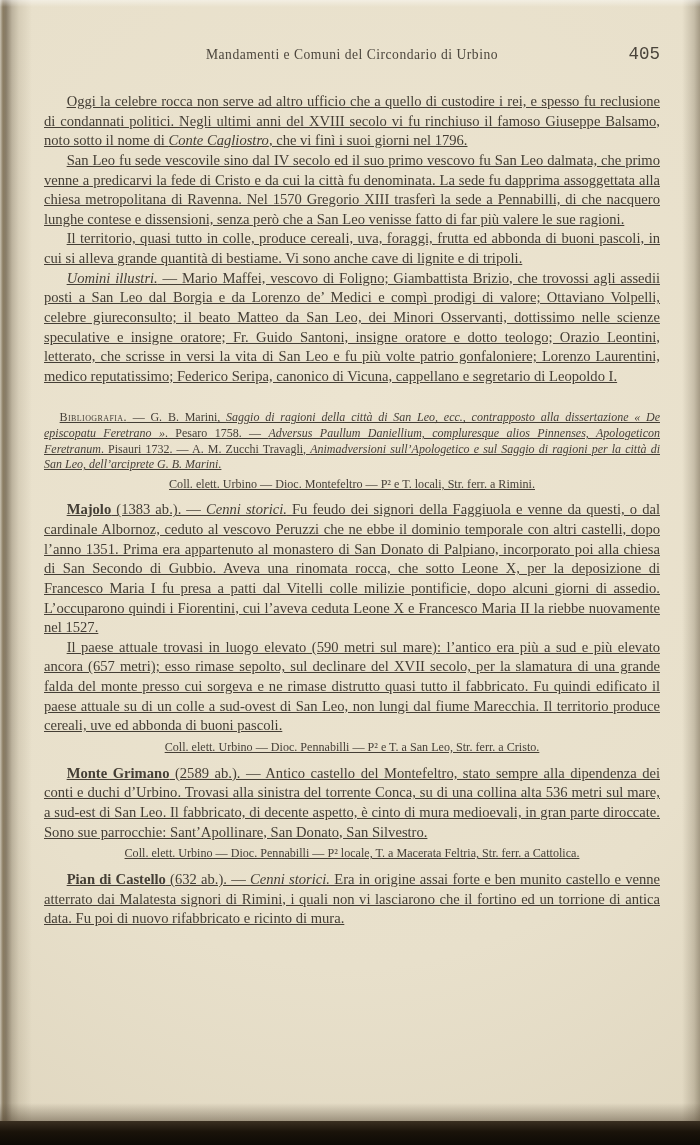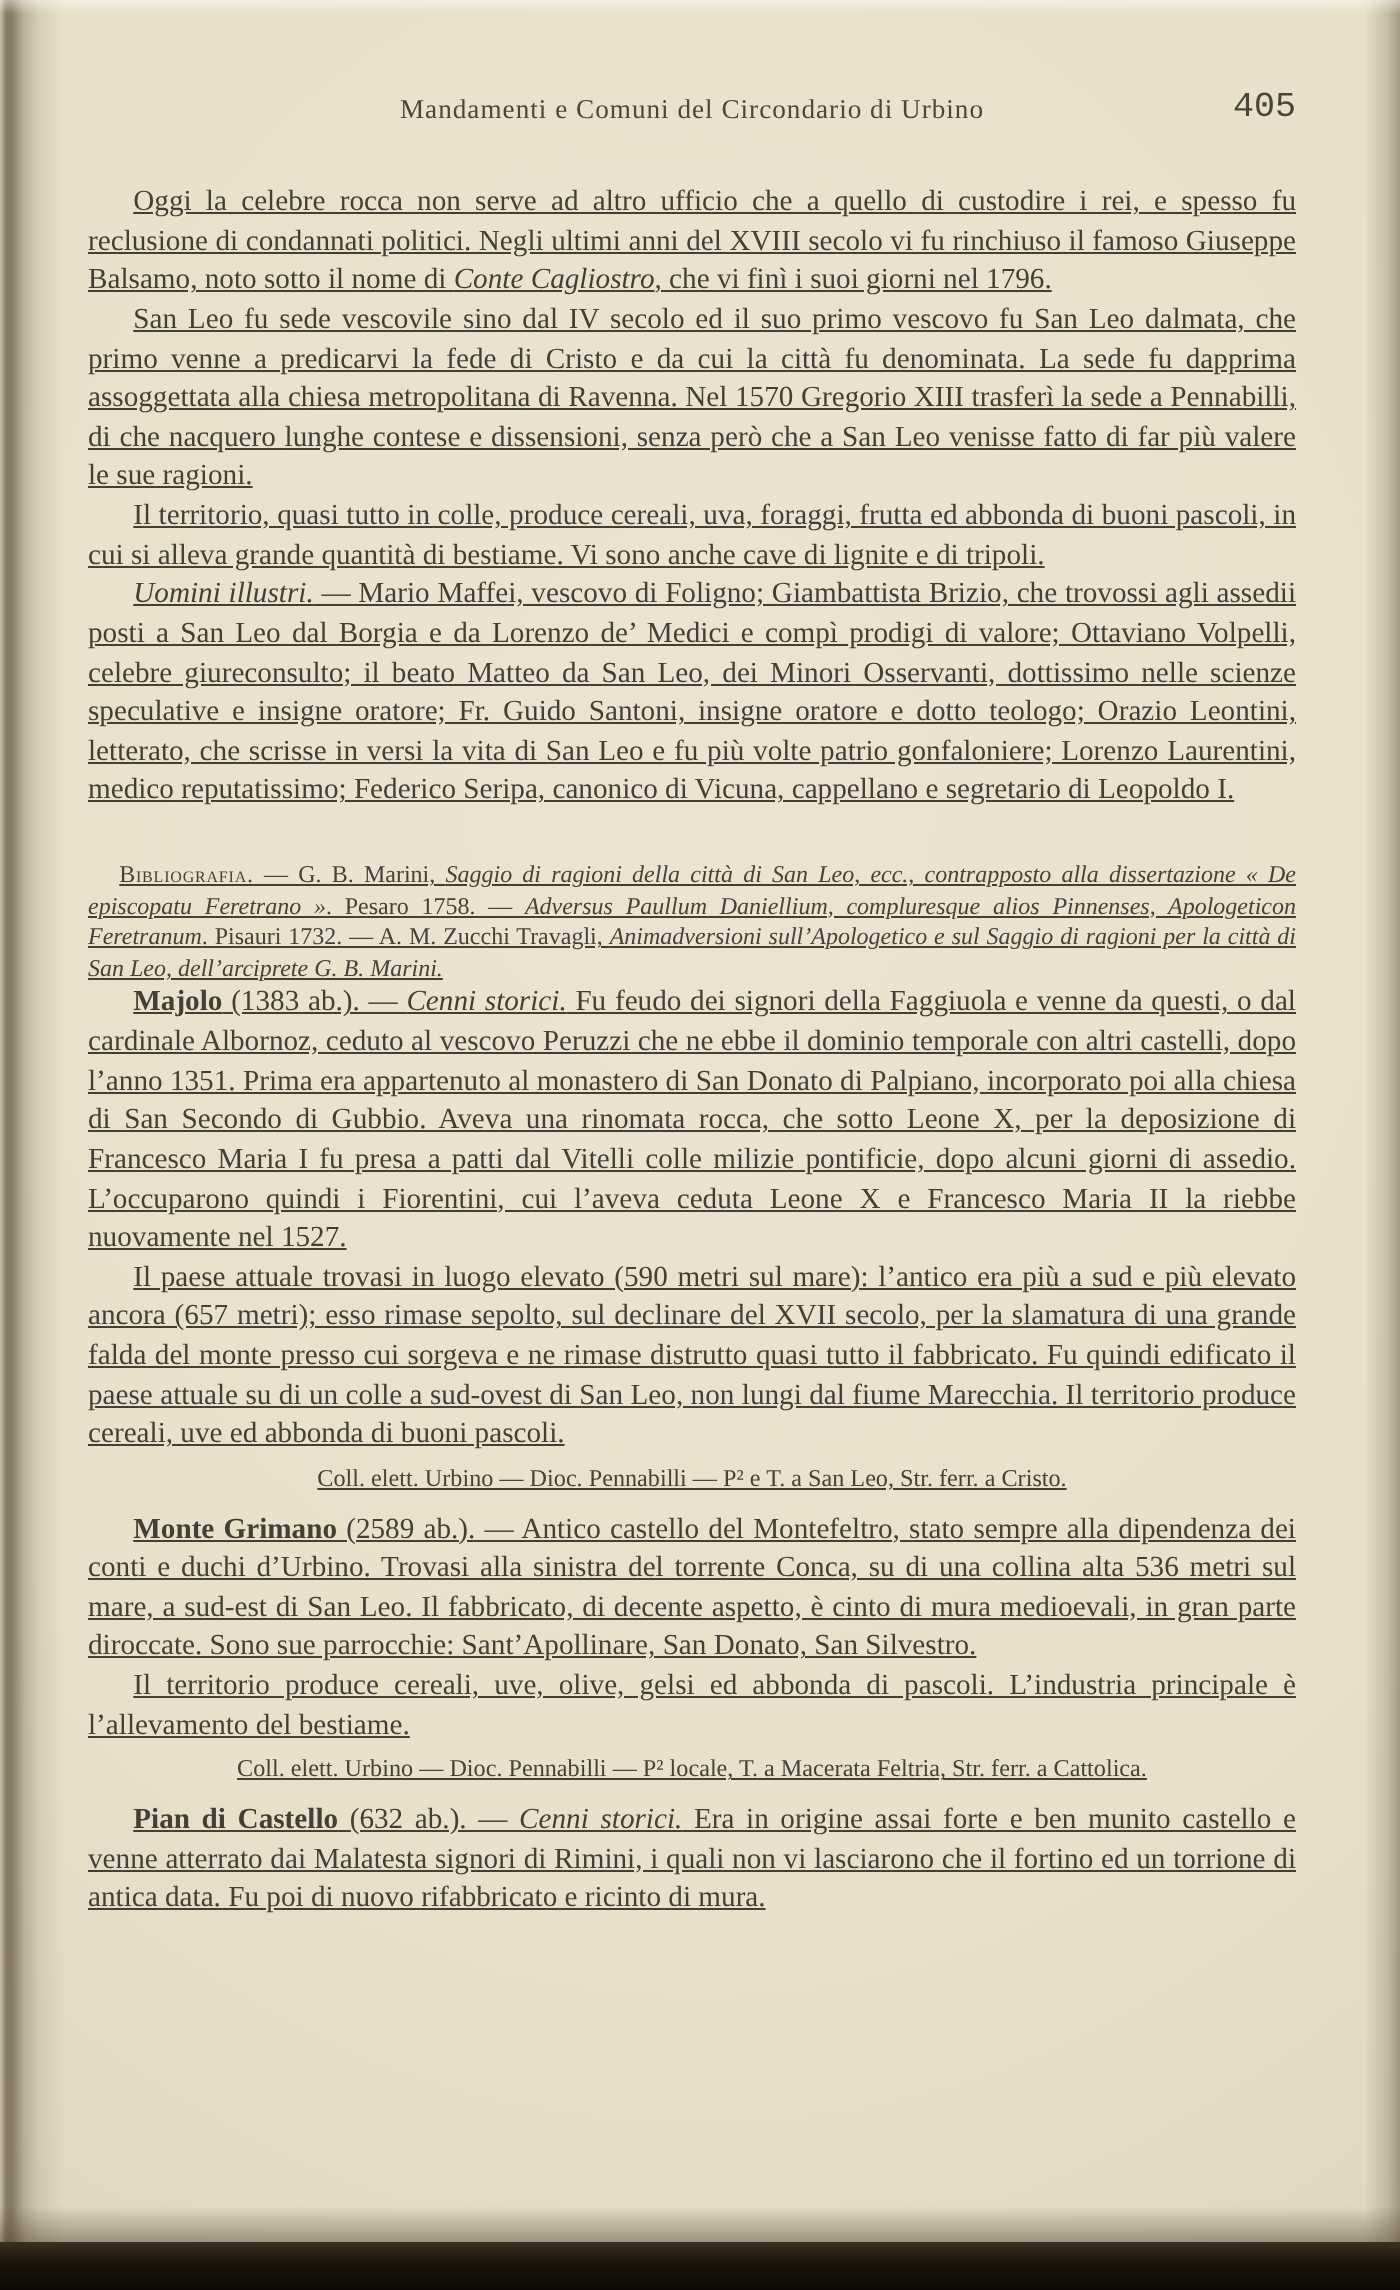--- a/index.html
+++ b/index.html
@@ -19,21 +19,21 @@
       rgba(95,82,60,.32) 12px, rgba(120,106,80,.16) 19px, rgba(0,0,0,0) 32px);}
   .edge-right{position:absolute;right:0;top:0;bottom:0;width:18px;pointer-events:none;
     background:linear-gradient(270deg, rgba(108,96,74,.55) 0px, rgba(110,98,76,.28) 6px, rgba(0,0,0,0) 18px);}
   .edge-top{position:absolute;left:0;right:0;top:0;height:7px;pointer-events:none;
     background:linear-gradient(180deg, rgba(255,255,255,.45), rgba(255,255,255,0));}
   .bottom-shadow{position:absolute;left:0;right:0;bottom:24px;height:18px;pointer-events:none;
     background:linear-gradient(180deg, rgba(0,0,0,0), rgba(74,60,42,.45));}
   .bottom-bar{position:absolute;left:0;right:0;bottom:0;height:24px;
     background:linear-gradient(180deg, #3a2f21 0%, #1a130a 45%, #0d0a05 100%);}
   
-  .content{position:absolute;left:44px;right:52px;top:0;}
+  .content{position:absolute;left:44px;right:40px;top:0;}
   .running-header{position:relative;margin-top:47px;height:22px;}
   .running-title{
     display:block;text-align:center;font-size:13.6px;letter-spacing:.5px;color:#4c463d;
   }
   .page-number{position:absolute;right:0;top:-3px;font-size:17.5px;color:#4a443b;font-family:Liberation Mono, monospace;}
   .body-text{margin-top:23px;text-decoration:underline;}
   .blk{margin:0;}
   .para{text-align:justify;text-indent:1.55em;font-size:14.6px;line-height:1.345;
     hyphens:auto;-webkit-hyphens:auto;}
   .biblio{font-size:12px;line-height:1.3;text-align:justify;text-indent:1.3em;margin-top:24px;color:#474139;}
@@ -53,25 +53,25 @@
       <span class="page-number">405</span>
     </div>
 
     <div class="body-text">
 
     <p class="blk para"><span>Oggi la celebre rocca non serve ad altro ufficio che a quello di custodire i rei, e spesso fu reclusione di condannati politici. Negli ultimi anni del XVIII secolo vi fu rinchiuso il famoso Giuseppe Balsamo, noto sotto il nome di </span><span class="italic">Conte Cagliostro</span><span>, che vi finì i suoi giorni nel 1796.</span></p>
         <p class="blk para"><span>San Leo fu sede vescovile sino dal IV secolo ed il suo primo vescovo fu San Leo dalmata, che primo venne a predicarvi la fede di Cristo e da cui la città fu denominata. La sede fu dapprima assoggettata alla chiesa metropolitana di Ravenna. Nel 1570 Gregorio XIII trasferì la sede a Pennabilli, di che nacquero lunghe contese e dissensioni, senza però che a San Leo venisse fatto di far più valere le sue ragioni.</span></p>
         <p class="blk para"><span>Il territorio, quasi tutto in colle, produce cereali, uva, foraggi, frutta ed abbonda di buoni pascoli, in cui si alleva grande quantità di bestiame. Vi sono anche cave di lignite e di tripoli.</span></p>
         <p class="blk para"><span class="italic">Uomini illustri.</span><span> — Mario Maffei, vescovo di Foligno; Giambattista Brizio, che trovossi agli assedii posti a San Leo dal Borgia e da Lorenzo de’ Medici e compì prodigi di valore; Ottaviano Volpelli, celebre giureconsulto; il beato Matteo da San Leo, dei Minori Osservanti, dottissimo nelle scienze speculative e insigne oratore; Fr. Guido Santoni, insigne oratore e dotto teologo; Orazio Leontini, letterato, che scrisse in versi la vita di San Leo e fu più volte patrio gonfaloniere; Lorenzo Laurentini, medico reputatissimo; Federico Seripa, canonico di Vicuna, cappellano e segretario di Leopoldo I.</span></p>
         <p class="blk biblio"><span class="smallcaps">Bibliografia.</span><span> — G. B. Marini, </span><span class="italic">Saggio di ragioni della città di San Leo, ecc., contrapposto alla dissertazione « De episcopatu Feretrano »</span><span>. Pesaro 1758. — </span><span class="italic">Adversus Paullum Daniellium, compluresque alios Pinnenses, Apologeticon Feretranum</span><span>. Pisauri 1732. — A. M. Zucchi Travagli, </span><span class="italic">Animadversioni sull’Apologetico e sul Saggio di ragioni per la città di San Leo, dell’arciprete G. B. Marini.</span></p>
+        <p class="blk center-small"><span>Coll. elett. Urbino — Dioc. Montefeltro — P² e T. locali, Str. ferr. a Rimini.</span></p>
         <p class="blk para"><span class="bold">Majolo</span><span> (1383 ab.). — </span><span class="italic">Cenni storici.</span><span> Fu feudo dei signori della Faggiuola e venne da questi, o dal cardinale Albornoz, ceduto al vescovo Peruzzi che ne ebbe il dominio temporale con altri castelli, dopo l’anno 1351. Prima era appartenuto al monastero di San Donato di Palpiano, incorporato poi alla chiesa di San Secondo di Gubbio. Aveva una rinomata rocca, che sotto Leone X, per la deposizione di Francesco Maria I fu presa a patti dal Vitelli colle milizie pontificie, dopo alcuni giorni di assedio. L’occuparono quindi i Fiorentini, cui l’aveva ceduta Leone X e Francesco Maria II la riebbe nuovamente nel 1527.</span></p>
         <p class="blk para"><span>Il paese attuale trovasi in luogo elevato (590 metri sul mare): l’antico era più a sud e più elevato ancora (657 metri); esso rimase sepolto, sul declinare del XVII secolo, per la slamatura di una grande falda del monte presso cui sorgeva e ne rimase distrutto quasi tutto il fabbricato. Fu quindi edificato il paese attuale su di un colle a sud-ovest di San Leo, non lungi dal fiume Marecchia. Il territorio produce cereali, uve ed abbonda di buoni pascoli.</span></p>
         <p class="blk center-small"><span>Coll. elett. Urbino — Dioc. Pennabilli — P² e T. a San Leo, Str. ferr. a Cristo.</span></p>
         <p class="blk para"><span class="bold">Monte Grimano</span><span> (2589 ab.). — Antico castello del Montefeltro, stato sempre alla dipendenza dei conti e duchi d’Urbino. Trovasi alla sinistra del torrente Conca, su di una collina alta 536 metri sul mare, a sud-est di San Leo. Il fabbricato, di decente aspetto, è cinto di mura medioevali, in gran parte diroccate. Sono sue parrocchie: Sant’Apollinare, San Donato, San Silvestro.</span></p>
-        <p class="blk para"><span>Il territorio produce cereali, uve, olive, gelsi ed abbonda di pascoli. L’industria principale è l’allevamento del bestiame.</span></p>
         <p class="blk center-small"><span>Coll. elett. Urbino — Dioc. Pennabilli — P² locale, T. a Macerata Feltria, Str. ferr. a Cattolica.</span></p>
         <p class="blk para"><span class="bold">Pian di Castello</span><span> (632 ab.). — </span><span class="italic">Cenni storici.</span><span> Era in origine assai forte e ben munito castello e venne atterrato dai Malatesta signori di Rimini, i quali non vi lasciarono che il fortino ed un torrione di antica data. Fu poi di nuovo rifabbricato e ricinto di mura.</span></p>
       </div>
   </div>
 
   <div class="edge-left"></div>
   <div class="edge-right"></div>
   <div class="edge-top"></div>
   <div class="bottom-shadow"></div>
   <div class="bottom-bar"></div>

